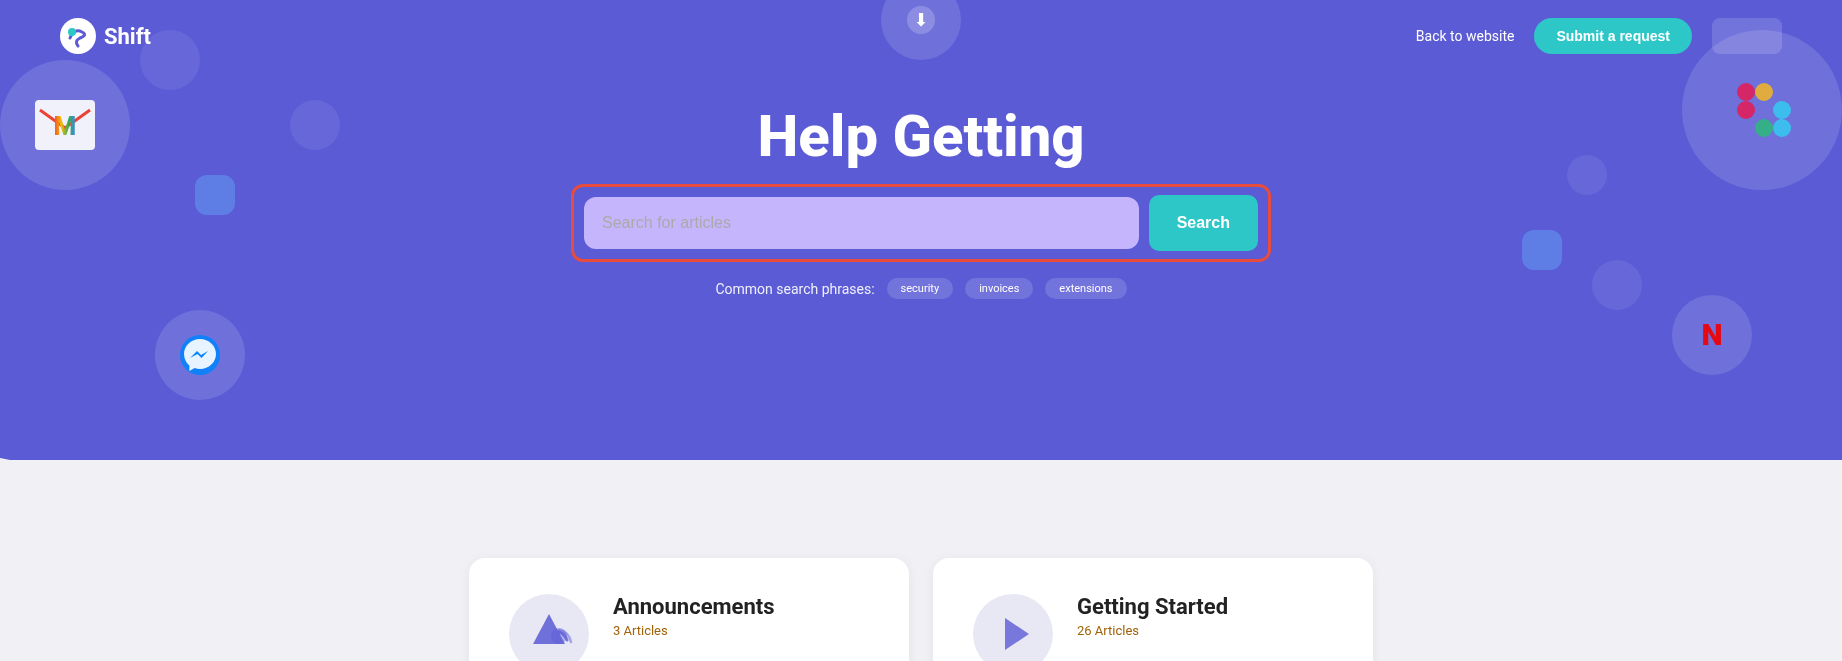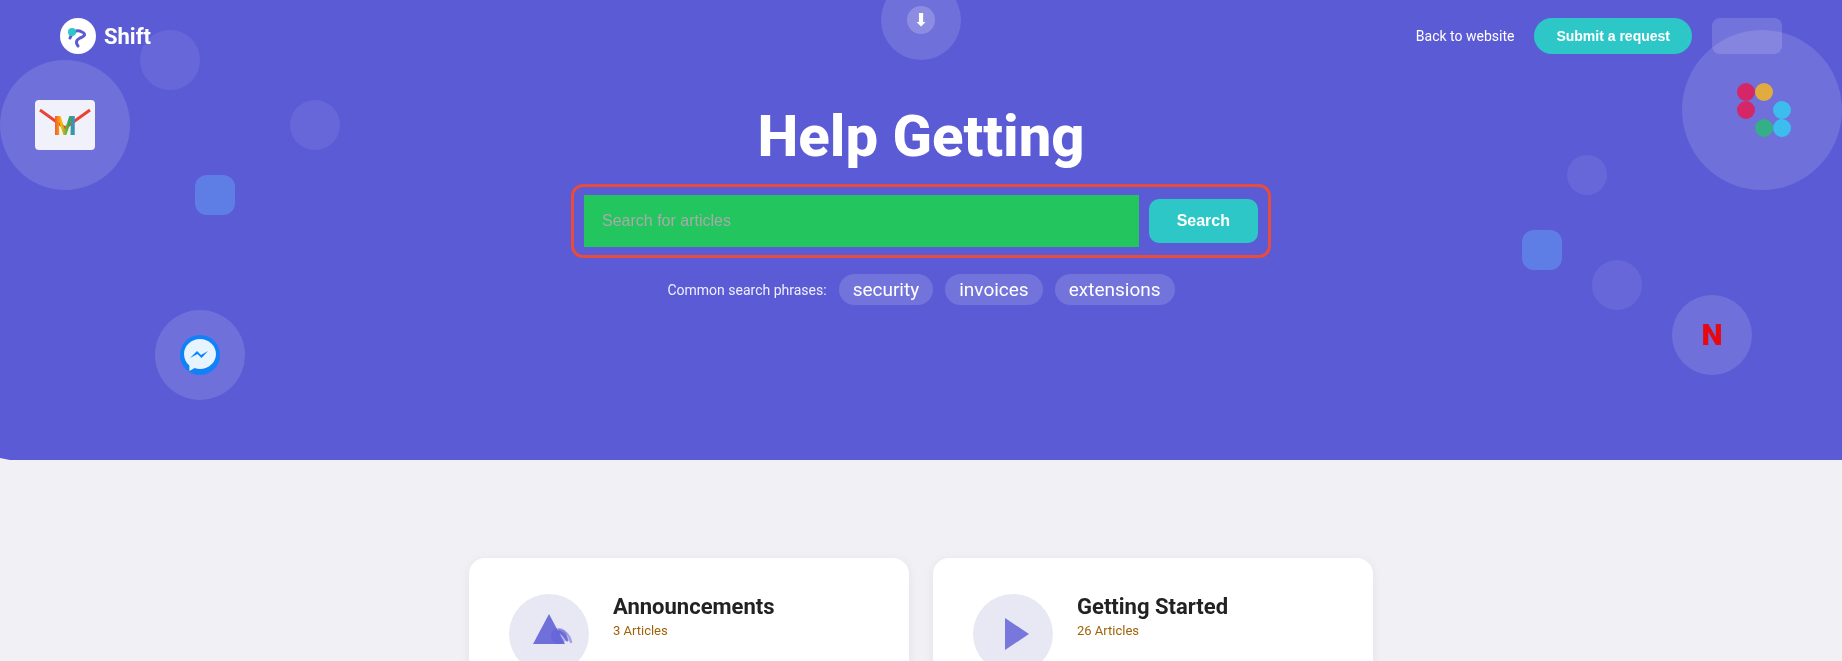--- a/index.html
+++ b/index.html
@@ -102,35 +102,35 @@
       gap: 10px;
       width: 700px;
       max-width: 90%;
     }
     .search-input {
       flex: 1;
       border: none;
       outline: none;
       font-size: 16px;
       color: #555;
-      background: #22c55e;
-      border-radius: 0;
+      background: #c4b5fd;
+      border-radius: 12px;
       padding: 14px 18px;
       height: 52px;
     }
     .search-input::placeholder {
       color: #aaa;
     }
     .search-btn {
       background: #2dc7c7;
       color: #fff;
       border: none;
       border-radius: 10px;
       padding: 0 28px;
-      height: 44px;
+      height: 56px;
       font-size: 16px;
       font-weight: 600;
       cursor: pointer;
       white-space: nowrap;
     }
 
     
     .search-phrases {
       margin-top: 16px;
       font-size: 14px;
@@ -138,21 +138,21 @@
       display: flex;
       align-items: center;
       justify-content: center;
       gap: 12px;
       flex-wrap: wrap;
     }
     .phrase-tag {
       background: rgba(255,255,255,0.15);
       border-radius: 16px;
       padding: 4px 14px;
-      font-size: 19px;
+      font-size: 11px;
       color: #fff;
       cursor: pointer;
     }
 
     
     .wave-container {
       position: relative;
       margin-top: -2px;
       line-height: 0;
     }

